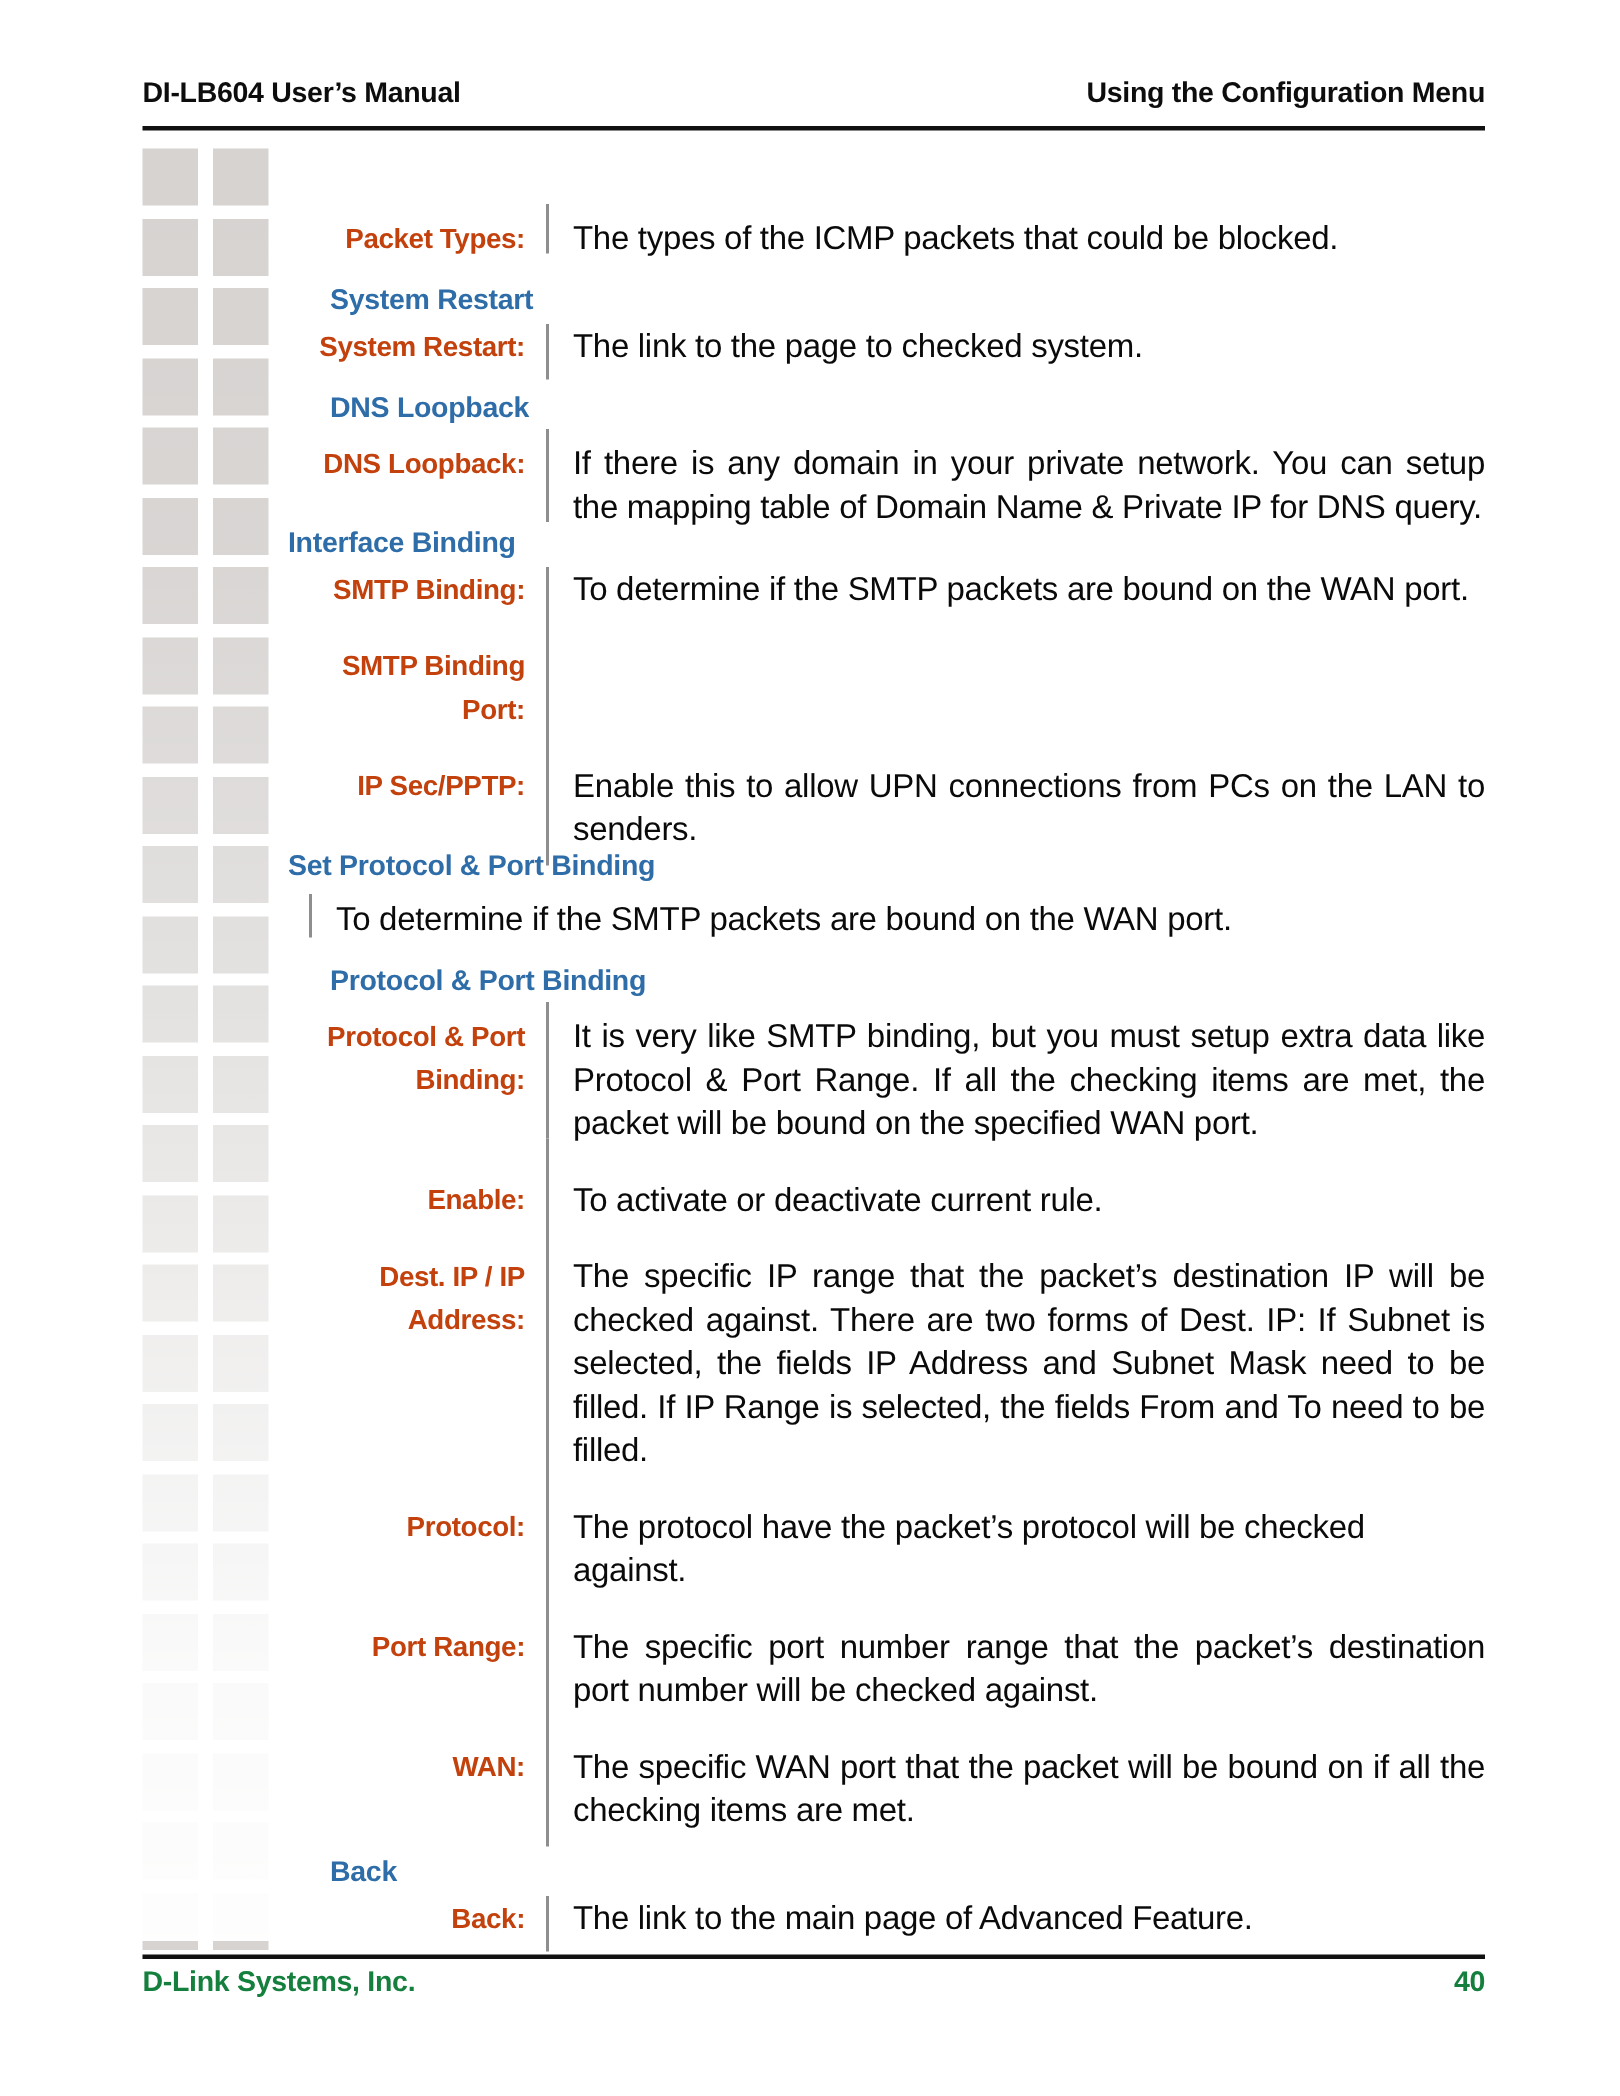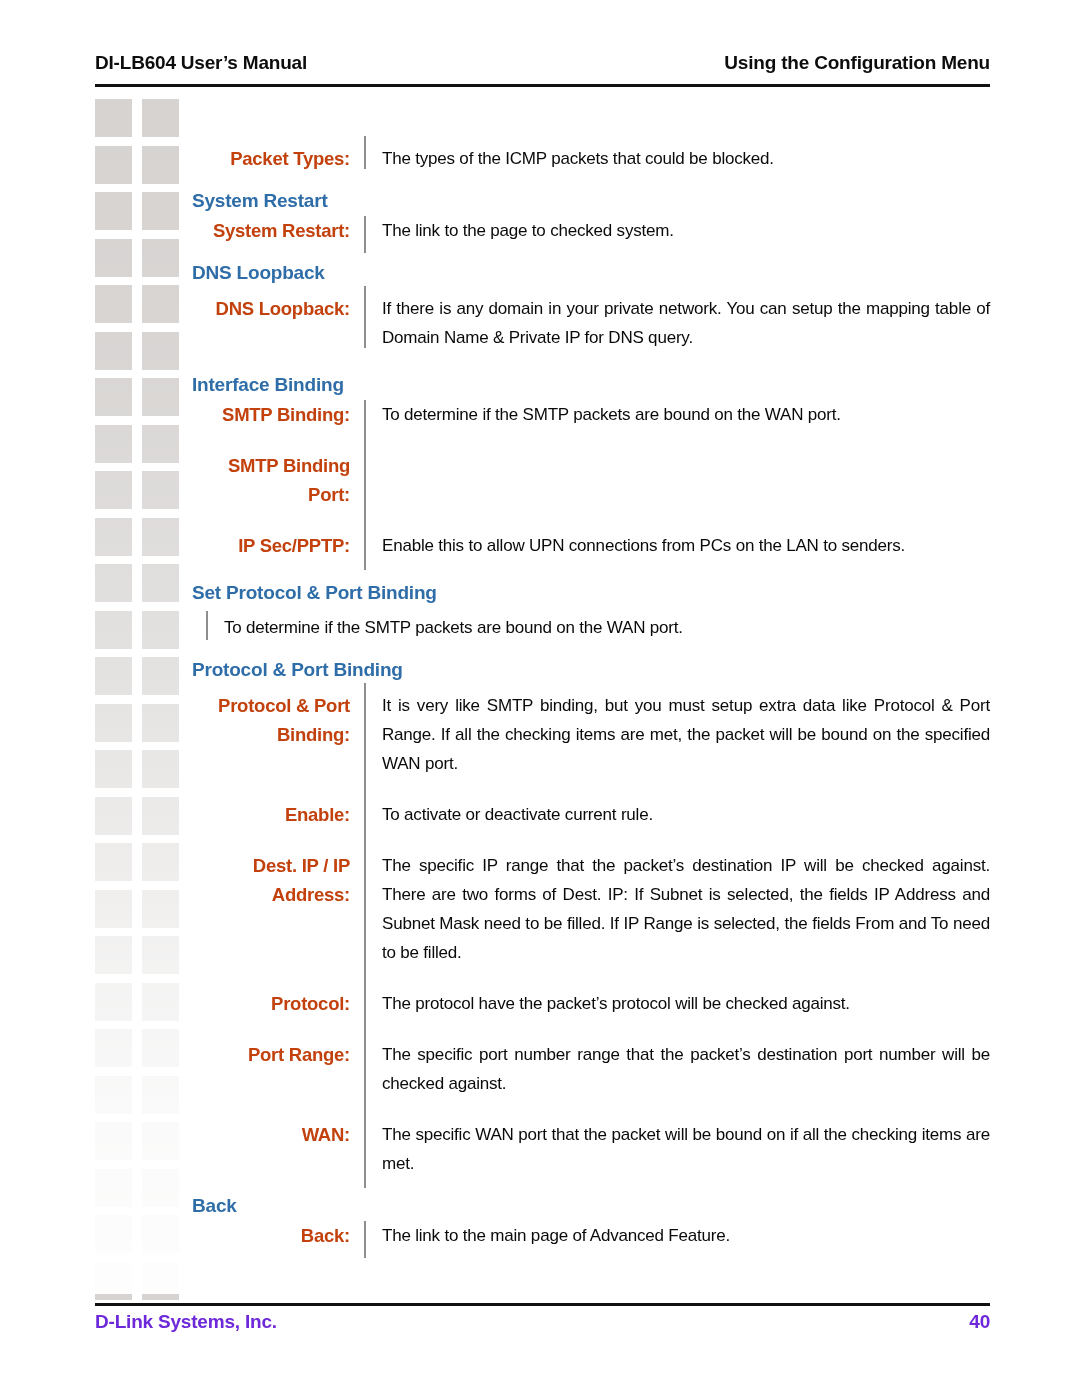--- a/index.html
+++ b/index.html
@@ -85,22 +85,22 @@
 
   .sec-head {
     font-size: 19px;
     font-weight: 700;
     color: #2e6da8;
     letter-spacing: -0.2px;
     line-height: 1.15;
     margin: 0;
     padding: 0;
   }
-  .sec-head.sp-top   { margin-top: 17px; }
-  .sec-head.sp-top-lg{ margin-top: 22px; }
+  .sec-head.sp-top   { margin-top: 17px; margin-left: 28px; }
+  .sec-head.sp-top-lg{ }
 
   
   .entry {
     display: flex;
     align-items: stretch;
     margin-top: 4px;
   }
   .entry.gap   { margin-top: 22px; }
   .entry.gap-s { margin-top: 10px; }
 
@@ -129,21 +129,21 @@
     width: 2px;
     background: #8e8e8e;
   }
   .rule-cell.rule-short::before { top: -2px; bottom: 2px; }
   .rule-cell.rule-tall::before  { top: -26px; bottom: -10px; }
   .rule-cell.rule-capbot::before { top: -8px; bottom: 4px; }
   .rule-cell.rule-captop::before { top: 0px; bottom: -8px; }
 
   .desc {
     flex: 1 1 auto;
-    font-size: 17px;
+    font-size: 22px;
     line-height: 29px;
     letter-spacing: -0.2px;
     text-align: justify;
     color: #0a0a0a;
   }
   .desc.nojust { text-align: left; }
 
   
   .ftr-rule {
     position: absolute;
@@ -157,21 +157,21 @@
     position: absolute;
     left: 95px;
     top: 1311px;
     width: 895px;
     display: flex;
     justify-content: space-between;
     align-items: baseline;
     font-size: 19px;
     font-weight: 700;
     letter-spacing: -0.2px;
-    color: #6d28d9;
+    color: #15803d;
   }
 </style>
 </head>
 <body>
 
 <div class="page">
 
   <div class="hdr">
     <span>DI-LB604 User’s Manual</span>
     <span>Using the Configuration Menu</span>

